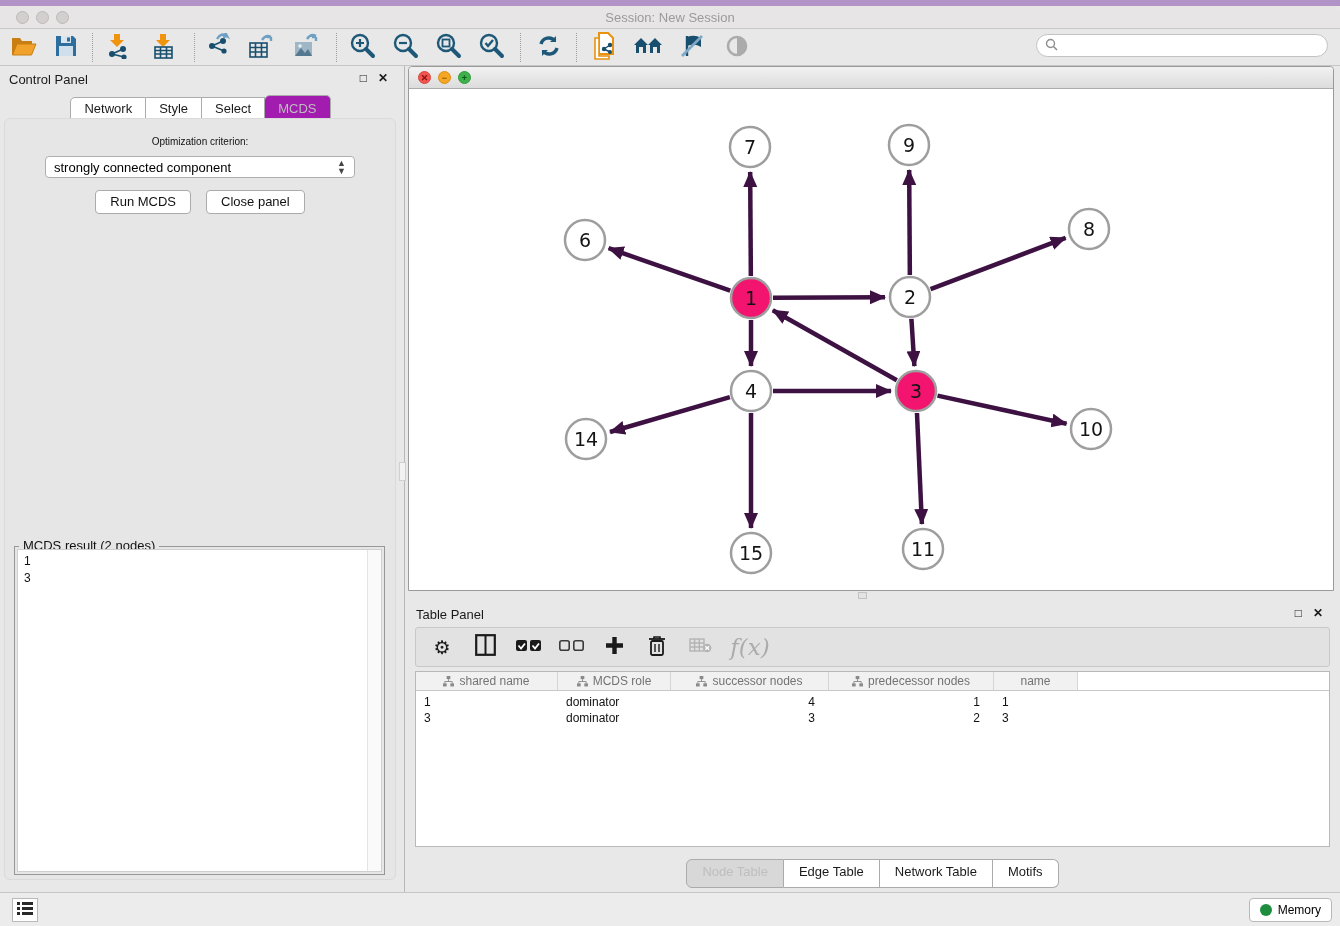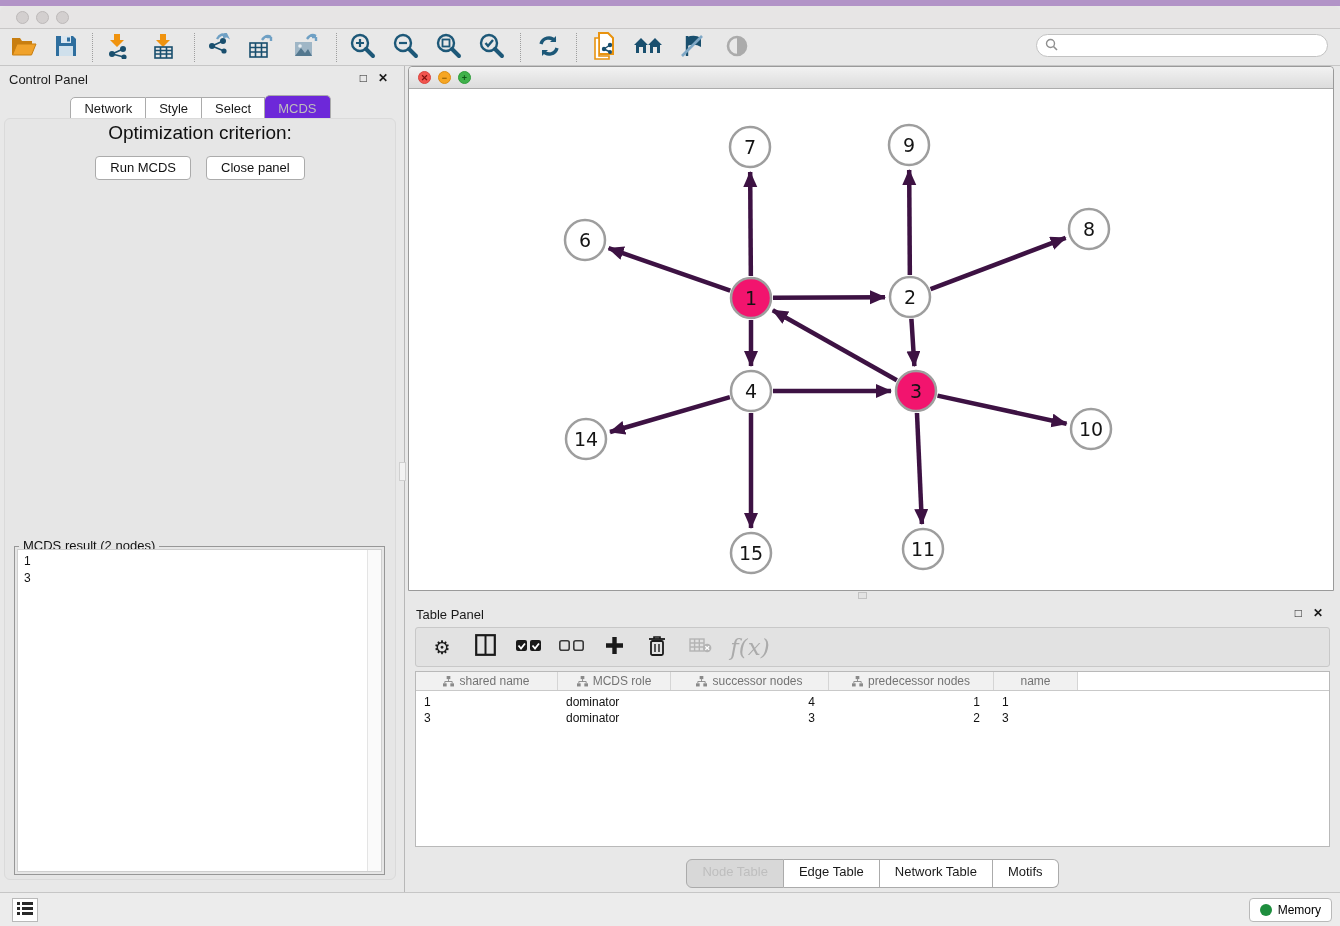--- a/index.html
+++ b/index.html
@@ -33,25 +33,25 @@
   .panel-head { position:absolute; top:0; left:0; width:100%; height:26px; }
   .panel-title { position:absolute; left:9px; top:6px; font-size:13px; color:#1A1A1A; }
   .ph-float { position:absolute; top:6px; font-size:12px; color:#1A1A1A; cursor:default; line-height:12px; }
   .ph-close { position:absolute; top:6px; font-size:12px; font-weight:bold; color:#1A1A1A; line-height:12px; }
 
   .cp-tabs { position:absolute; top:31px; left:0; width:100%; display:flex; justify-content:center; }
   .tab { border:1px solid #ABABAB; border-left:none; background:#FFF; color:#1A1A1A;
          font-size:13px; padding:3px 13px 4px; }
   .tab:first-child { border-left:1px solid #ABABAB; border-radius:5px 0 0 0; }
   .tab.last { border-radius:0 5px 0 0; }
-  .tab.sel { background:#6d28d9; color:#BDBDBD; border-radius:5px 5px 0 0; position:relative; top:-2px;
+  .tab.sel { background:#a21caf; color:#BDBDBD; border-radius:5px 5px 0 0; position:relative; top:-2px;
              padding-top:5px; }
   .cp-pane { position:absolute; left:4px; right:5px; top:52px; bottom:8px; background:#E6E6E6;
              border:1px solid #DADADA; border-radius:6px; }
-  .opt-label { margin-top:3px; text-align:center; font-size:19px; color:#111; }
+  .opt-label { margin-top:17px; text-align:center; font-size:10px; color:#111; }
   .dropdown { margin:9px auto 0; width:310px; height:22px; background:#FFF; border:1px solid #AFAFAF;
               border-radius:4px; display:flex; align-items:center; font-size:13px; padding:0 8px; }
   .dropdown .dd-text { flex:1; }
   .dd-arrows { font-size:9px; color:#444; line-height:8px; text-align:center; }
   .btn-row { margin-top:12px; display:flex; justify-content:center; gap:15px; }
   .pbtn { background:#FFF; border:1px solid #ABABAB; border-radius:4px; font-size:13px;
           padding:3px 14px 4px; color:#111; }
 
   .result-group { position:absolute; left:9px; right:10px; top:427px; bottom:4px;
                   border:1px solid #979797; }
@@ -121,20 +121,21 @@
 </head>
 <body>
 
 <div id="root">
   <div class="purple-top"></div>
 
   <div class="titlebar">
     <div class="tl-dot" style="left:16px"></div>
     <div class="tl-dot" style="left:36px"></div>
     <div class="tl-dot" style="left:56px"></div>
+    <div class="t-text">Session: New Session</div>
   </div>
 
   <div class="toolbar">
     <div class="tb-btn" style="left:6px">
       <span>
         <svg width="26" height="22" viewBox="0 0 26 22">
             <path d="M1 20 V3 h8 l2 3 h10 v3" fill="#C87E10"></path>
             <path d="M1.5 20 L6 9 h19 l-4.5 11 Z" fill="#F0A22B" stroke="#C87E10" stroke-width="1"></path>
           </svg>
       </span>
@@ -311,20 +312,24 @@
       <span class="ph-close" style="right:13px">✕</span>
     </div>
     <div class="cp-tabs">
       <div class="tab">Network</div>
       <div class="tab">Style</div>
       <div class="tab">Select</div>
       <div class="tab sel last">MCDS</div>
     </div>
     <div class="cp-pane">
       <div class="opt-label">Optimization criterion:</div>
+      <div class="dropdown">
+        <span class="dd-text">strongly connected component</span>
+        <span class="dd-arrows">▲<br>▼</span>
+      </div>
       <div class="btn-row">
         <button class="pbtn">Run MCDS</button>
         <button class="pbtn">Close panel</button>
       </div>
       <div class="result-group">
         <span class="rg-legend">MCDS result (2 nodes)</span>
         <div class="rg-area">
           <div class="rg-text">1
 3</div>
           <div class="rg-scroll"></div>

